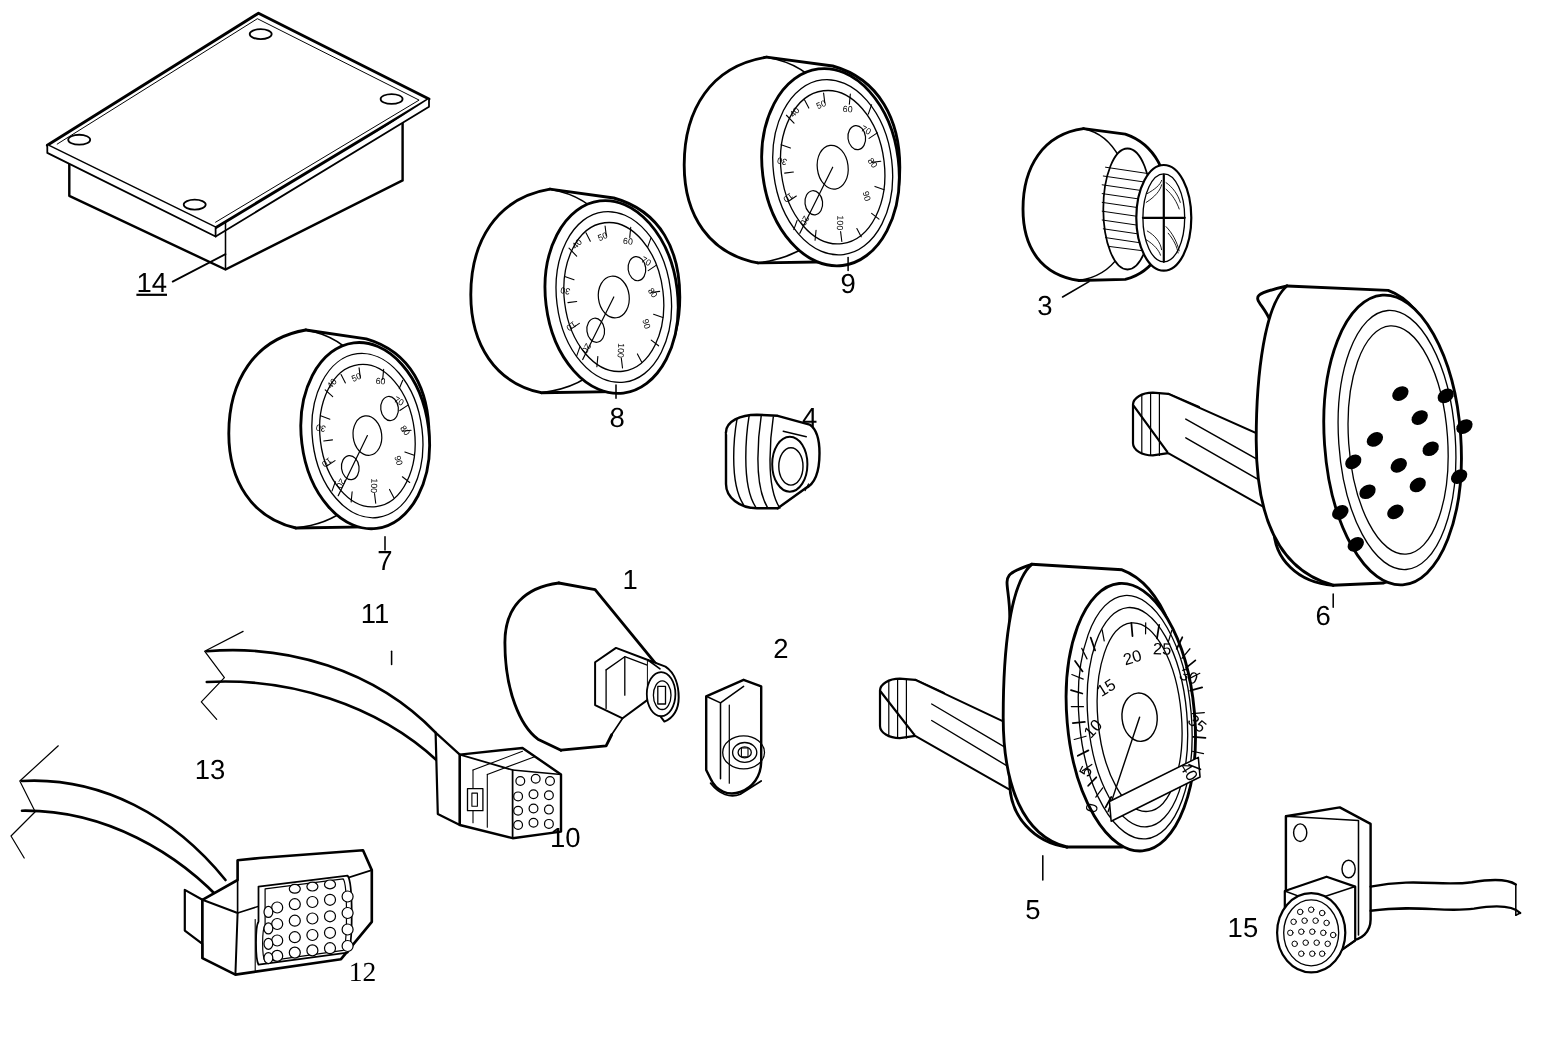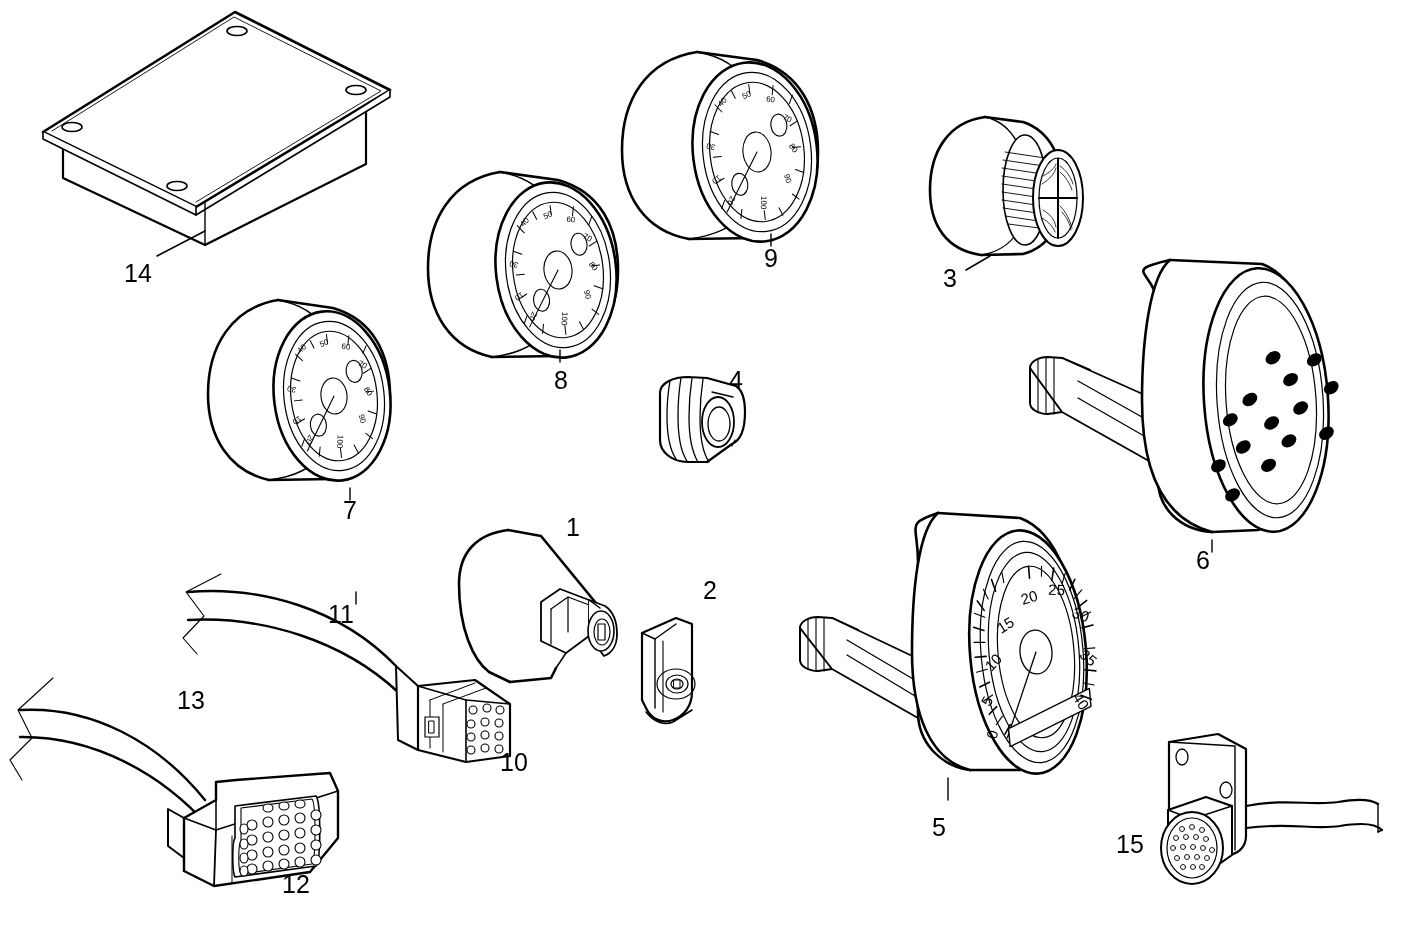--- a/index.html
+++ b/index.html
@@ -505,29 +505,29 @@
       </g>
 
       <path d="M1246 806 C1288 798 1310 806 1338 802 C1362 798 1372 800 1378 804" stroke-width="2.2" fill="none"></path>
       <path d="M1246 828 C1290 822 1312 830 1340 826 C1364 822 1376 824 1382 830" stroke-width="2.2" fill="none"></path>
       <path d="M1378 804 L1378 832" stroke-width="1.4"></path>
       <path d="M1378 832 L1382 830" stroke-width="1.4"></path>
     </g>
 
   </svg>
 
-  <div class="callout" style="left:124px;top:261px;">14</div>
+  <div class="callout" style="left:124px;top:245px;text-decoration:underline;">14</div>
   <div class="callout" style="left:764px;top:246px;">9</div>
   <div class="callout" style="left:943px;top:266px;">3</div>
   <div class="callout" style="left:554px;top:368px;">8</div>
   <div class="callout" style="left:729px;top:368px;">4</div>
   <div class="callout" style="left:343px;top:498px;">7</div>
   <div class="callout" style="left:566px;top:515px;">1</div>
   <div class="callout" style="left:1196px;top:548px;">6</div>
   <div class="callout" style="left:703px;top:578px;">2</div>
-  <div class="callout" style="left:328px;top:602px;text-align:right;">11</div>
+  <div class="callout" style="left:328px;top:546px;text-align:right;">11</div>
   <div class="callout" style="left:177px;top:688px;">13</div>
   <div class="callout" style="left:500px;top:750px;">10</div>
   <div class="callout" style="left:932px;top:815px;">5</div>
-  <div class="callout" style="left:282px;top:872px;">12</div>
+  <div class="callout" style="left:317px;top:872px;font-family:Liberation Serif, serif;">12</div>
   <div class="callout" style="left:1116px;top:832px;">15</div>
 
 </div>
 
 </body></html>

